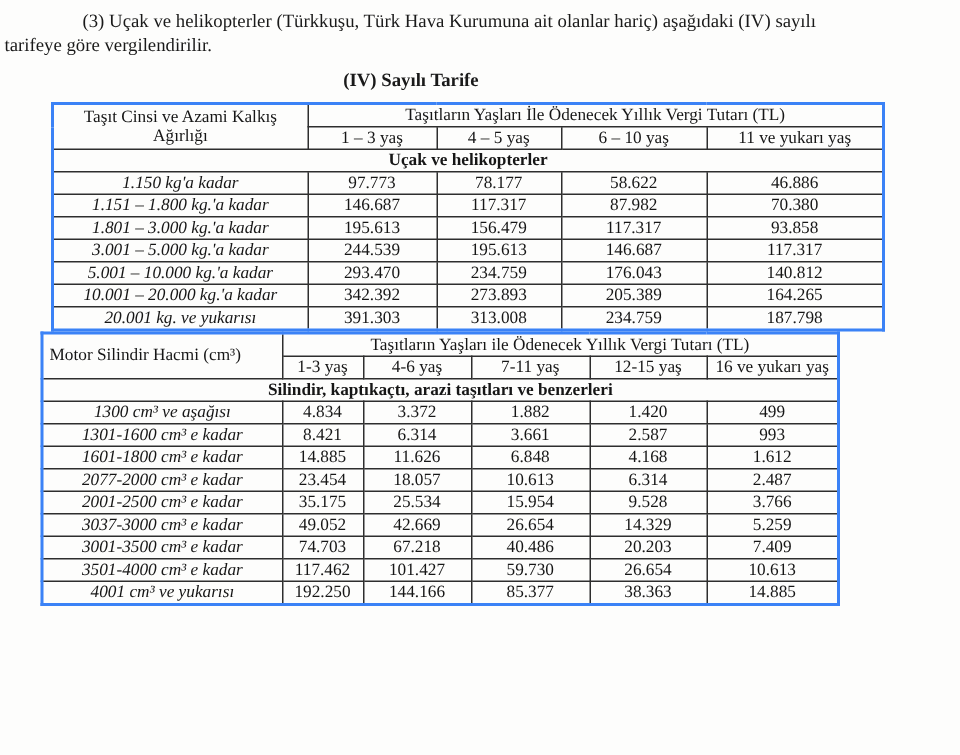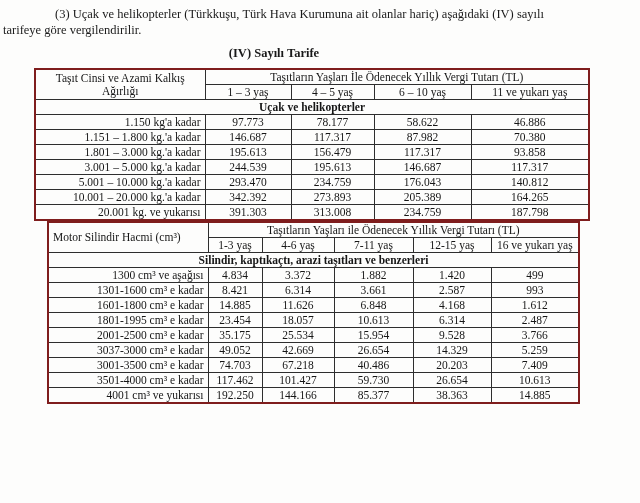--- a/index.html
+++ b/index.html
@@ -35,41 +35,41 @@
     margin: 8px 0 7px 0;
     font-family: Liberation Serif, serif;
   }
   table {
     border-collapse: collapse;
     table-layout: fixed;
     font-size: 11.5px;
     color: #161616;
   }
   .t-iv  { margin-left: 34px; width: 554px; }
-  .t-ia  { margin-left: 47px; width: 531px; }
+  .t-ia  { margin-left: 27px; width: 531px; }
   th, td {
     border: 1px solid #2e2e2e;
     padding: 0 4px;
     height: 14px;
     line-height: 13px;
     overflow: hidden;
     white-space: nowrap;
   }
-  table { border: 2px solid #7f1d1d; }
+  table { border: 2px solid #3b82f6; }
   th {
     font-weight: normal;
     text-align: center;
   }
   th.wrap { white-space: normal; line-height: 13px; }
   th.left-head { text-align: left; white-space: normal; }
   td.section {
     font-weight: bold;
     text-align: center;
   }
-  td.lbl { text-align: right; }
+  td.lbl { text-align: center; font-style: italic; }
   td.val { text-align: center; }
 </style>
 </head>
 <body>
 
 <div class="page">
 
   <p class="para">(3) Uçak ve helikopterler (Türkkuşu, Türk Hava Kurumuna ait olanlar hariç) aşağıdaki (IV) sayılı tarifeye göre vergilendirilir.</p>
 
   <div class="tarife-title">(IV) Sayılı Tarife</div>
@@ -200,21 +200,21 @@
         </tr>
         <tr>
           <td class="lbl">1601-1800 cm³ e kadar</td>
           <td class="val">14.885</td>
           <td class="val">11.626</td>
           <td class="val">6.848</td>
           <td class="val">4.168</td>
           <td class="val">1.612</td>
         </tr>
         <tr>
-          <td class="lbl">1801-1995 cm³ e kadar</td>
+          <td class="lbl">2077-2000 cm³ e kadar</td>
           <td class="val">23.454</td>
           <td class="val">18.057</td>
           <td class="val">10.613</td>
           <td class="val">6.314</td>
           <td class="val">2.487</td>
         </tr>
         <tr>
           <td class="lbl">2001-2500 cm³ e kadar</td>
           <td class="val">35.175</td>
           <td class="val">25.534</td>

